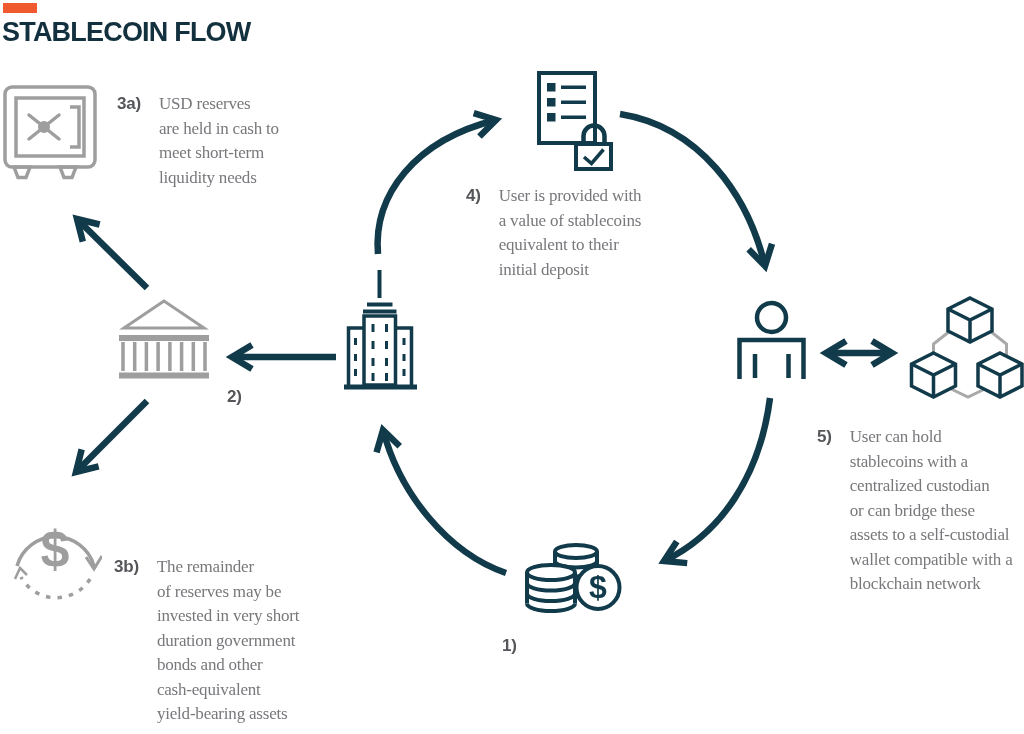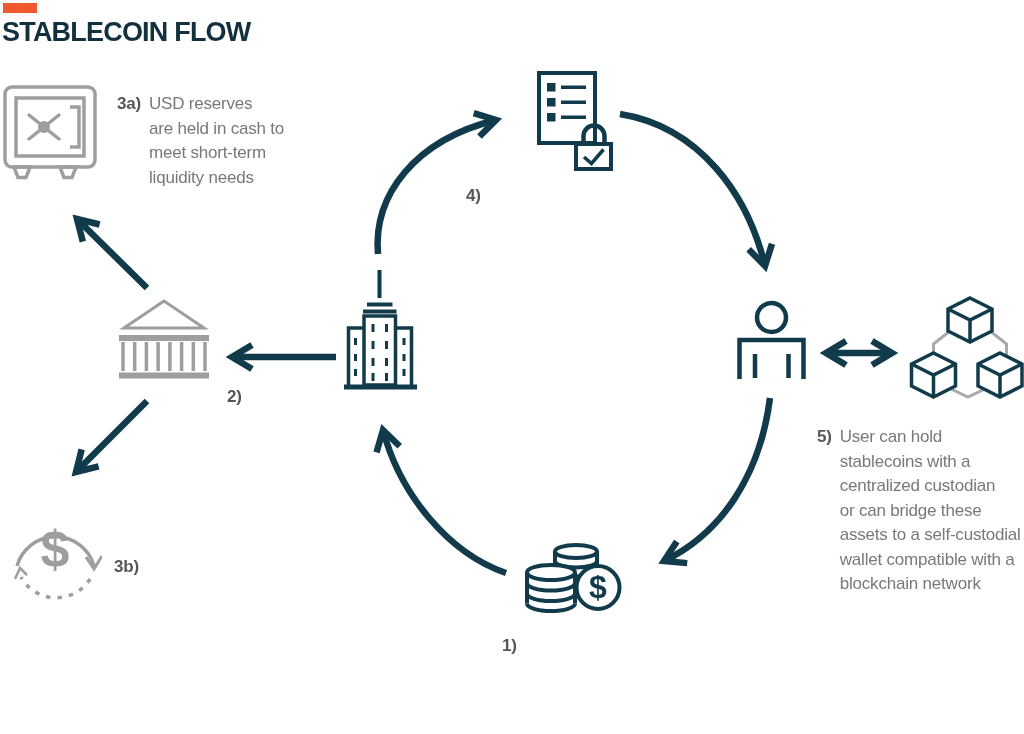--- a/index.html
+++ b/index.html
@@ -9,25 +9,25 @@
   }
   .accent-bar{position:absolute;left:3px;top:3px;width:34px;height:10px;background:#F0592D;}
   .page-title{
     position:absolute;left:2px;top:17px;margin:0;
     font-size:27px;font-weight:700;letter-spacing:-0.8px;color:#12303E;
   }
   .arrow-layer{position:absolute;left:0;top:0;z-index:1;}
   .icon{position:absolute;z-index:2;}
   .icon svg{display:block;}
   .step{
-    position:absolute;z-index:3;display:flex;gap:8px;
+    position:absolute;z-index:3;display:flex;gap:18px;
     font-size:17px;line-height:24.5px;letter-spacing:-0.2px;color:#77787B;
   }
   .step .num{font-weight:700;color:#55565A;flex-shrink:0;}
-  .step .txt{white-space:pre;}
+  .step .txt{white-space:pre;font-family:Liberation Serif, serif;}
   
   .pos-vault{left:3px;top:85px;}
   .pos-bank{left:117px;top:298px;}
   .pos-cycle{left:7px;top:503px;}
   .pos-building{left:343px;top:268px;}
   .pos-doc{left:536px;top:70px;}
   .pos-person{left:735px;top:296px;}
   .pos-chain{left:902px;top:288px;}
   .pos-coins{left:521px;top:539px;}
   
@@ -189,24 +189,35 @@
 meet short-term
 liquidity needs</div>
   </div>
 
   <div class="step pos-s2">
     <span class="num">2)</span>
   </div>
 
   <div class="step pos-s3b">
     <span class="num">3b)</span>
+    <div class="txt">The remainder
+of reserves may be
+invested in very short
+duration government
+bonds and other
+cash-equivalent
+yield-bearing assets</div>
   </div>
 
   <div class="step pos-s4">
     <span class="num">4)</span>
+    <div class="txt">User is provided with
+a value of stablecoins
+equivalent to their
+initial deposit</div>
   </div>
 
   <div class="step pos-s5">
     <span class="num">5)</span>
     <div class="txt">User can hold
 stablecoins with a
 centralized custodian
 or can bridge these
 assets to a self-custodial
 wallet compatible with a

